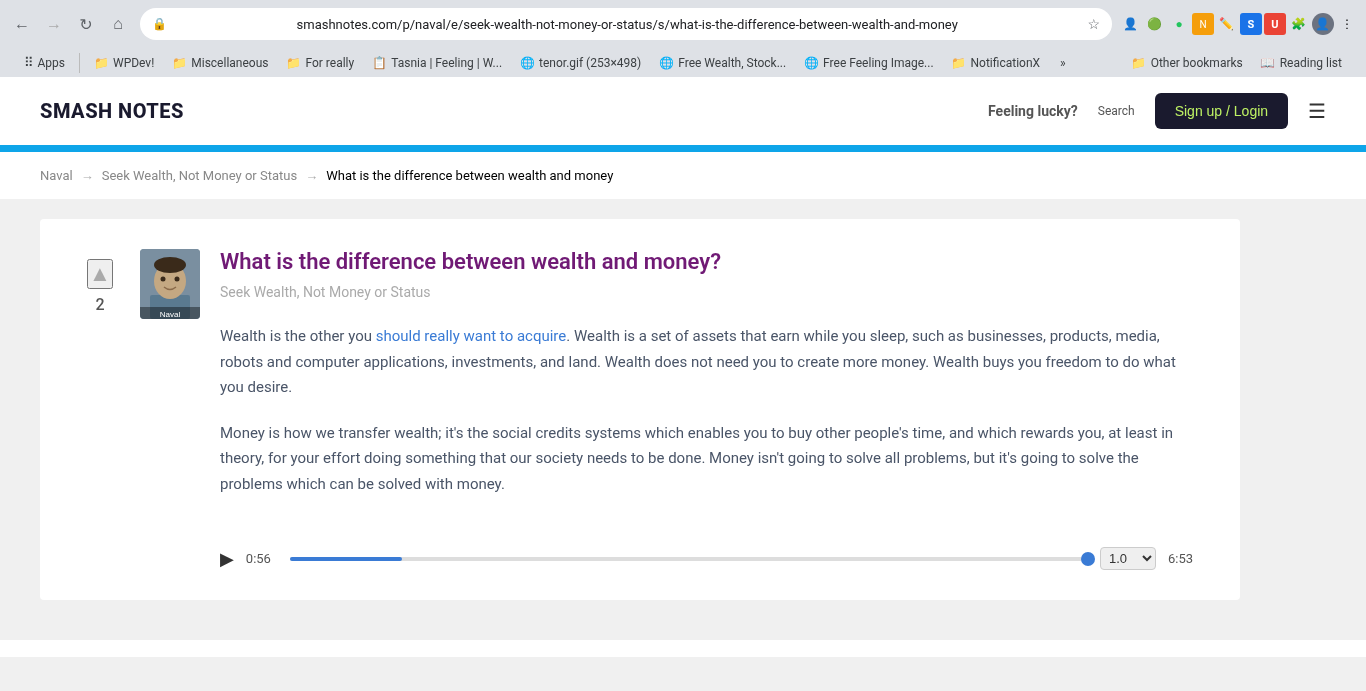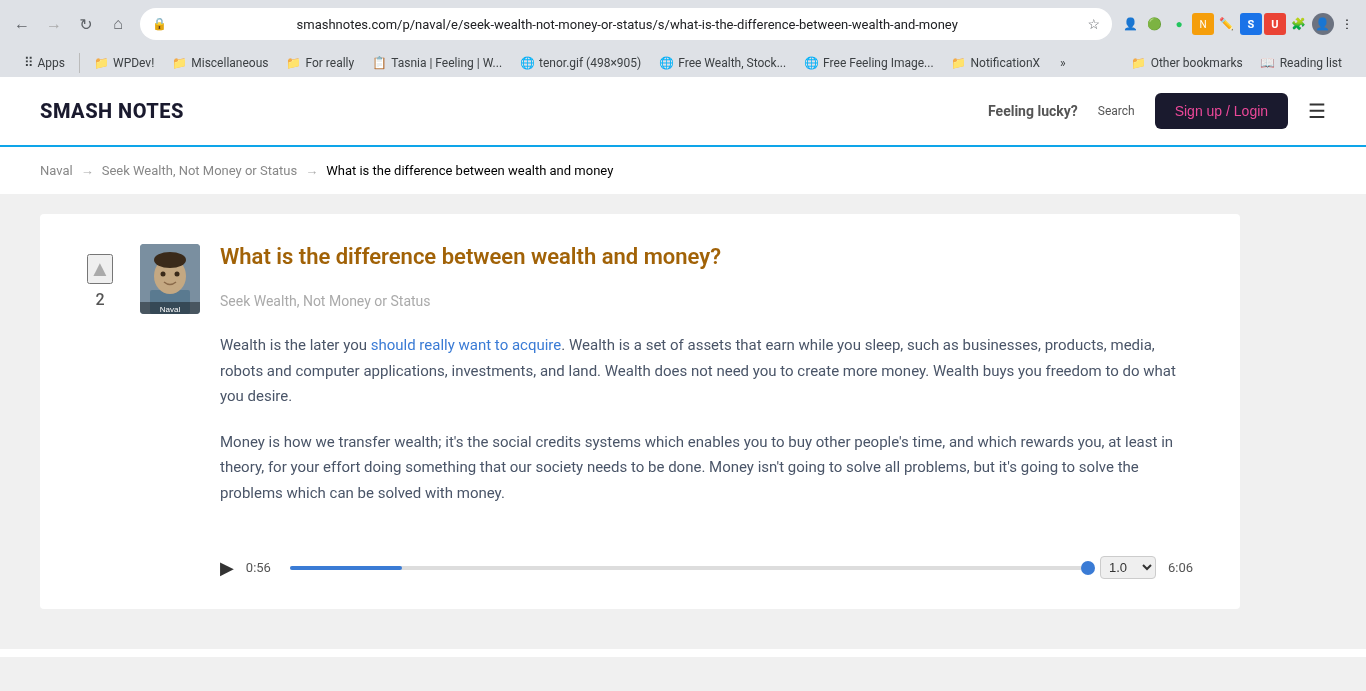--- a/index.html
+++ b/index.html
@@ -19,26 +19,26 @@
     
     .bookmarks-bar { display: flex; align-items: center; padding: 4px 8px; gap: 2px; overflow: hidden; }
     .bookmark-item { display: flex; align-items: center; gap: 4px; padding: 3px 8px; border-radius: 4px; cursor: pointer; white-space: nowrap; font-size: 12px; color: #3c4043; }
     .bookmark-apps { display: flex; align-items: center; gap: 4px; }
     .bookmarks-divider { width: 1px; height: 20px; background: #bbb; margin: 0 4px; }
 
     
     .page-wrapper { background: white; min-height: 580px; }
 
     
-    .site-header { display: flex; align-items: center; justify-content: space-between; padding: 16px 40px; border-bottom: 2px solid #0ea5e9; background: white; }
+    .site-header { display: flex; align-items: center; justify-content: space-between; padding: 16px 40px; border-bottom: 7px solid #0ea5e9; background: white; }
     .site-logo { font-size: 20px; font-weight: 800; color: #1a1a2e; letter-spacing: 0.5px; }
     .header-nav { display: flex; align-items: center; gap: 20px; }
     .feeling-lucky { color: #555; font-size: 14px; cursor: pointer; font-weight: bold; }
     .search-link { color: #555; font-size: 12px; cursor: pointer; }
-    .signup-btn { background: #1a1a2e; color: #ec4899; border: none; padding: 10px 20px; border-radius: 6px; cursor: pointer; font-size: 14px; font-weight: 500; }
+    .signup-btn { background: #1a1a2e; color: #bef264; border: none; padding: 10px 20px; border-radius: 6px; cursor: pointer; font-size: 14px; font-weight: 500; }
     .menu-btn { background: none; border: none; cursor: pointer; color: #333; font-size: 20px; }
 
     
     .breadcrumb-wrapper { padding: 16px 40px; background: white; }
     .breadcrumb { display: flex; align-items: center; gap: 8px; font-size: 13px; color: #888; }
     .breadcrumb-link { color: #888; cursor: pointer; text-decoration: none; }
     .breadcrumb-sep { color: #aaa; }
     .breadcrumb-current { color: #000000; }
 
     
@@ -49,21 +49,21 @@
     .post-row { display: flex; align-items: flex-start; gap: 20px; }
     .vote-section { display: flex; flex-direction: column; align-items: center; gap: 6px; min-width: 40px; padding-top: 10px; }
     .vote-up { color: #aaa; font-size: 22px; cursor: pointer; }
     .vote-count { font-size: 16px; color: #555; font-weight: 500; }
 
     
     .avatar-section { min-width: 60px; }
 
     
     .post-content { flex: 1; }
-    .post-title { font-size: 22px; font-weight: 600; color: #a16207; margin-bottom: 24px; }
+    .post-title { font-size: 22px; font-weight: 600; color: #701a75; margin-bottom: 10px; }
     .post-subtitle { font-size: 14px; color: #aaa; margin-bottom: 24px; }
 
     .post-paragraph { font-size: 15px; line-height: 1.7; color: #4a5568; margin-bottom: 20px; }
     .post-paragraph a, .post-paragraph .highlight { color: #3a7bd5; text-decoration: none; }
 
     
     .audio-player { display: flex; align-items: center; gap: 12px; margin-top: 30px; padding-top: 20px; }
     .play-btn { background: none; border: none; cursor: pointer; color: #333; font-size: 18px; }
     .time-current { font-size: 13px; color: #555; min-width: 32px; }
     .progress-bar-wrapper { flex: 1; height: 4px; background: #ddd; border-radius: 2px; position: relative; cursor: pointer; }
@@ -127,21 +127,21 @@
     <div class="bookmark-item">
       <span>📁</span>
       <span>For really</span>
     </div>
     <div class="bookmark-item">
       <span>📋</span>
       <span>Tasnia | Feeling | W...</span>
     </div>
     <div class="bookmark-item">
       <span>🌐</span>
-      <span>tenor.gif (498×905)</span>
+      <span>tenor.gif (253×498)</span>
     </div>
     <div class="bookmark-item">
       <span>🌐</span>
       <span>Free Wealth, Stock...</span>
     </div>
     <div class="bookmark-item">
       <span>🌐</span>
       <span>Free Feeling Image...</span>
     </div>
     <div class="bookmark-item">
@@ -218,21 +218,21 @@
               <text x="30" y="68" text-anchor="middle" font-size="8" fill="white" font-family="sans-serif">Naval</text>
             </svg>
           </div>
         </div>
 
         <div class="post-content">
           <h1 class="post-title">What is the difference between wealth and money?</h1>
           <div class="post-subtitle">Seek Wealth, Not Money or Status</div>
 
           <p class="post-paragraph">
-            <span>Wealth is the later you </span><span class="highlight">should really want to acquire</span><span>. Wealth is a set of assets that earn while you sleep, such as businesses, products, media, robots and computer applications, investments, and land. Wealth does not need you to create more money. Wealth buys you freedom to do what you desire.</span>
+            <span>Wealth is the other you </span><span class="highlight">should really want to acquire</span><span>. Wealth is a set of assets that earn while you sleep, such as businesses, products, media, robots and computer applications, investments, and land. Wealth does not need you to create more money. Wealth buys you freedom to do what you desire.</span>
           </p>
 
           <p class="post-paragraph">
             <span>Money is how we transfer wealth; it's the social credits systems which enables you to buy other people's time, and which rewards you, at least in theory, for your effort doing something that our society needs to be done. Money isn't going to solve all problems, but it's going to solve the problems which can be solved with money.</span>
           </p>
 
           <div class="audio-player">
             <button class="play-btn">
               <span>▶</span>
             </button>
@@ -243,21 +243,21 @@
               </div>
             </div>
             <select class="speed-select">
               <option>0.5</option>
               <option>0.75</option>
               <option selected="">1.0</option>
               <option>1.25</option>
               <option>1.5</option>
               <option>2.0</option>
             </select>
-            <span class="time-total">6:06</span>
+            <span class="time-total">6:53</span>
           </div>
 
         </div>
       </div>
     </div>
   </div>
 
 </div>
 
 </body></html>

